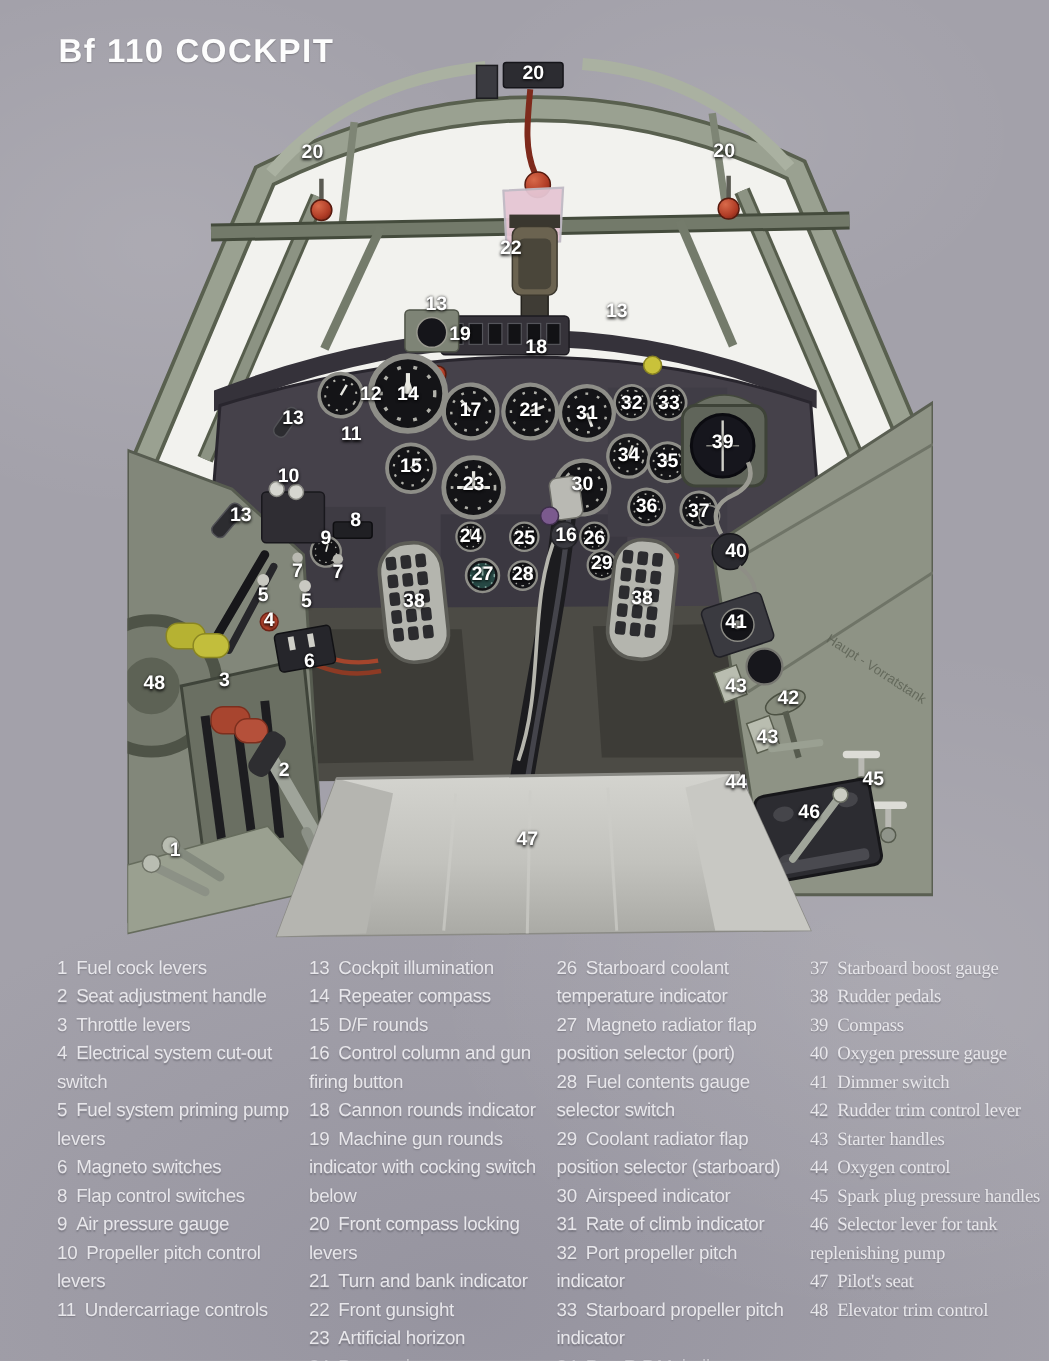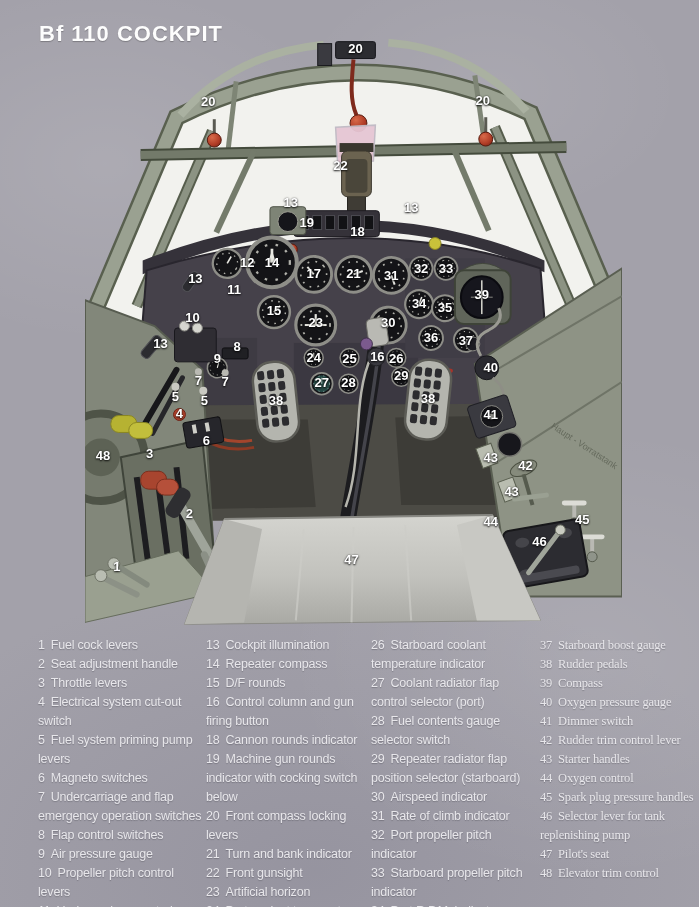--- a/index.html
+++ b/index.html
@@ -374,44 +374,43 @@
 </div>
 
 <div class="legend">
   <div class="legend-col c1">
       <div class="legend-item"><span class="num">1</span><span class="txt">Fuel cock levers</span></div>
       <div class="legend-item"><span class="num">2</span><span class="txt">Seat adjustment handle</span></div>
       <div class="legend-item"><span class="num">3</span><span class="txt">Throttle levers</span></div>
       <div class="legend-item"><span class="num">4</span><span class="txt">Electrical system cut-out switch</span></div>
       <div class="legend-item"><span class="num">5</span><span class="txt">Fuel system priming pump levers</span></div>
       <div class="legend-item"><span class="num">6</span><span class="txt">Magneto switches</span></div>
-      <div class="legend-item"><span class="num">7</span><span class="txt">Undercarriage and flap emergency operation switches</span></div>
       <div class="legend-item"><span class="num">8</span><span class="txt">Flap control switches</span></div>
       <div class="legend-item"><span class="num">9</span><span class="txt">Air pressure gauge</span></div>
       <div class="legend-item"><span class="num">10</span><span class="txt">Propeller pitch control levers</span></div>
       <div class="legend-item"><span class="num">11</span><span class="txt">Undercarriage controls</span></div>
     </div>
   <div class="legend-col c2">
       <div class="legend-item"><span class="num">13</span><span class="txt">Cockpit illumination</span></div>
       <div class="legend-item"><span class="num">14</span><span class="txt">Repeater compass</span></div>
       <div class="legend-item"><span class="num">15</span><span class="txt">D/F rounds</span></div>
       <div class="legend-item"><span class="num">16</span><span class="txt">Control column and gun firing button</span></div>
       <div class="legend-item"><span class="num">18</span><span class="txt">Cannon rounds indicator</span></div>
       <div class="legend-item"><span class="num">19</span><span class="txt">Machine gun rounds indicator with cocking switch below</span></div>
       <div class="legend-item"><span class="num">20</span><span class="txt">Front compass locking levers</span></div>
       <div class="legend-item"><span class="num">21</span><span class="txt">Turn and bank indicator</span></div>
       <div class="legend-item"><span class="num">22</span><span class="txt">Front gunsight</span></div>
       <div class="legend-item"><span class="num">23</span><span class="txt">Artificial horizon</span></div>
       <div class="legend-item"><span class="num">24</span><span class="txt">Port coolant temperature indicator</span></div>
     </div>
   <div class="legend-col c3">
       <div class="legend-item"><span class="num">26</span><span class="txt">Starboard coolant temperature indicator</span></div>
-      <div class="legend-item"><span class="num">27</span><span class="txt">Coolant radiator flap control selector (port)</span></div>
+      <div class="legend-item"><span class="num">27</span><span class="txt">Magneto radiator flap position selector (port)</span></div>
       <div class="legend-item"><span class="num">28</span><span class="txt">Fuel contents gauge selector switch</span></div>
-      <div class="legend-item"><span class="num">29</span><span class="txt">Repeater radiator flap position selector (starboard)</span></div>
+      <div class="legend-item"><span class="num">29</span><span class="txt">Coolant radiator flap position selector (starboard)</span></div>
       <div class="legend-item"><span class="num">30</span><span class="txt">Airspeed indicator</span></div>
       <div class="legend-item"><span class="num">31</span><span class="txt">Rate of climb indicator</span></div>
       <div class="legend-item"><span class="num">32</span><span class="txt">Port propeller pitch indicator</span></div>
       <div class="legend-item"><span class="num">33</span><span class="txt">Starboard propeller pitch indicator</span></div>
       <div class="legend-item"><span class="num">34</span><span class="txt">Port R.P.M. indicator</span></div>
     </div>
   <div class="legend-col c4">
       <div class="legend-item"><span class="num">37</span><span class="txt">Starboard boost gauge</span></div>
       <div class="legend-item"><span class="num">38</span><span class="txt">Rudder pedals</span></div>
       <div class="legend-item"><span class="num">39</span><span class="txt">Compass</span></div>

